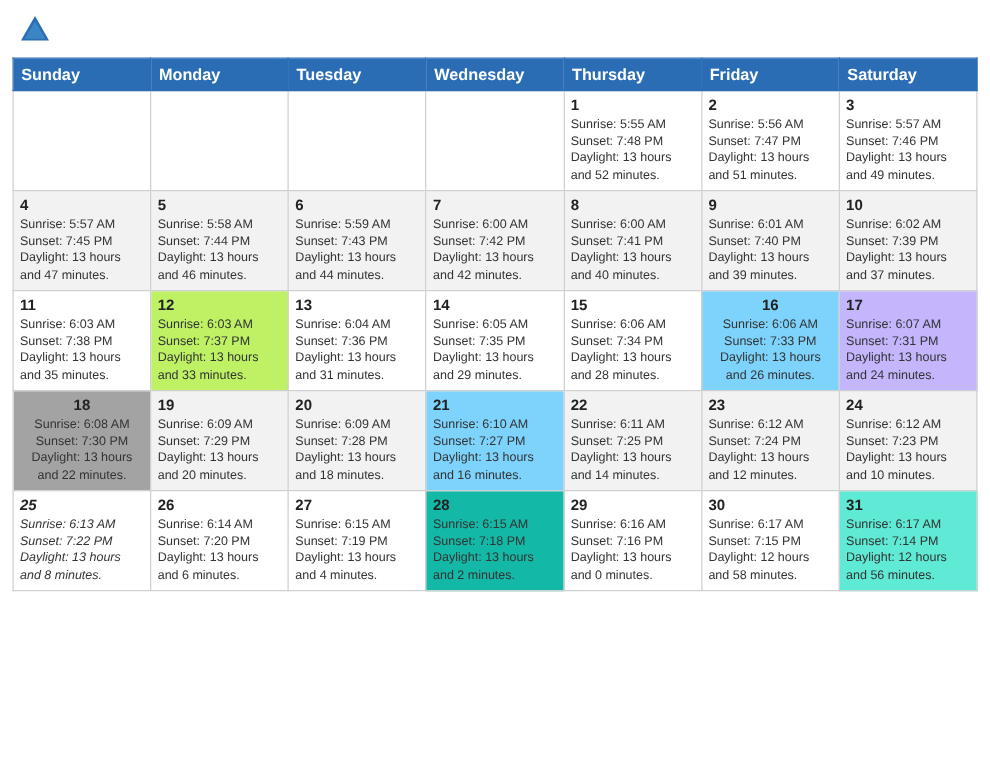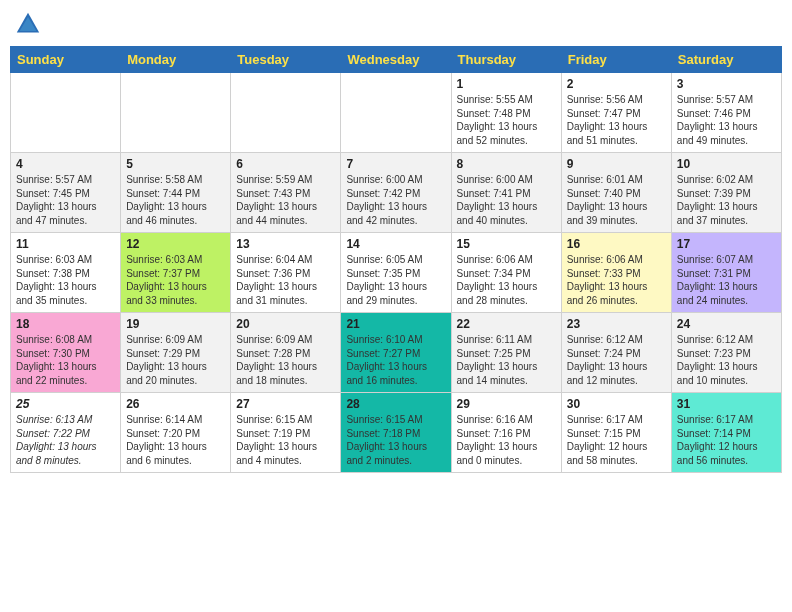--- a/index.html
+++ b/index.html
@@ -46,21 +46,21 @@
       font-size: 16px;
       color: #555;
     }
     .calendar {
       width: 100%;
       border-collapse: collapse;
       border: 1px solid #ccc;
     }
     .calendar th {
       background-color: #2a6db5;
-      color: #fde047;
+      color: #ffffff;
       text-align: left;
       padding: 5px 6px;
       font-size: 13px;
       border: 1px solid #2a6db5;
     }
     .calendar td {
       width: calc(100% / 7);
       vertical-align: top;
       padding: 4px 5px;
       border: 1px solid #d0d0d0;
@@ -228,58 +228,58 @@
 Daylight: 13 hours
 and 29 minutes.</div>
         </td>
         <td style="background: rgb(255, 255, 255);">
           <div class="day-number">15</div>
           <div class="day-info">Sunrise: 6:06 AM
 Sunset: 7:34 PM
 Daylight: 13 hours
 and 28 minutes.</div>
         </td>
-        <td style="background: #fef9c3;">
+        <td style="background: #7dd3fc; text-align: center;">
           <div class="day-number">16</div>
           <div class="day-info">Sunrise: 6:06 AM
 Sunset: 7:33 PM
 Daylight: 13 hours
 and 26 minutes.</div>
         </td>
         <td style="background: #c4b5fd;">
           <div class="day-number">17</div>
           <div class="day-info">Sunrise: 6:07 AM
 Sunset: 7:31 PM
 Daylight: 13 hours
 and 24 minutes.</div>
         </td>
       </tr>
       <tr>
-        <td style="background: #f9a8d4;">
+        <td style="background: #a3a3a3; text-align: center;">
           <div class="day-number">18</div>
           <div class="day-info">Sunrise: 6:08 AM
 Sunset: 7:30 PM
 Daylight: 13 hours
 and 22 minutes.</div>
         </td>
         <td style="background: rgb(242, 242, 242);">
           <div class="day-number">19</div>
           <div class="day-info">Sunrise: 6:09 AM
 Sunset: 7:29 PM
 Daylight: 13 hours
 and 20 minutes.</div>
         </td>
         <td style="background: rgb(242, 242, 242);">
           <div class="day-number">20</div>
           <div class="day-info">Sunrise: 6:09 AM
 Sunset: 7:28 PM
 Daylight: 13 hours
 and 18 minutes.</div>
         </td>
-        <td style="background: #14b8a6;">
+        <td style="background: #7dd3fc;">
           <div class="day-number">21</div>
           <div class="day-info">Sunrise: 6:10 AM
 Sunset: 7:27 PM
 Daylight: 13 hours
 and 16 minutes.</div>
         </td>
         <td style="background: rgb(242, 242, 242);">
           <div class="day-number">22</div>
           <div class="day-info">Sunrise: 6:11 AM
 Sunset: 7:25 PM

